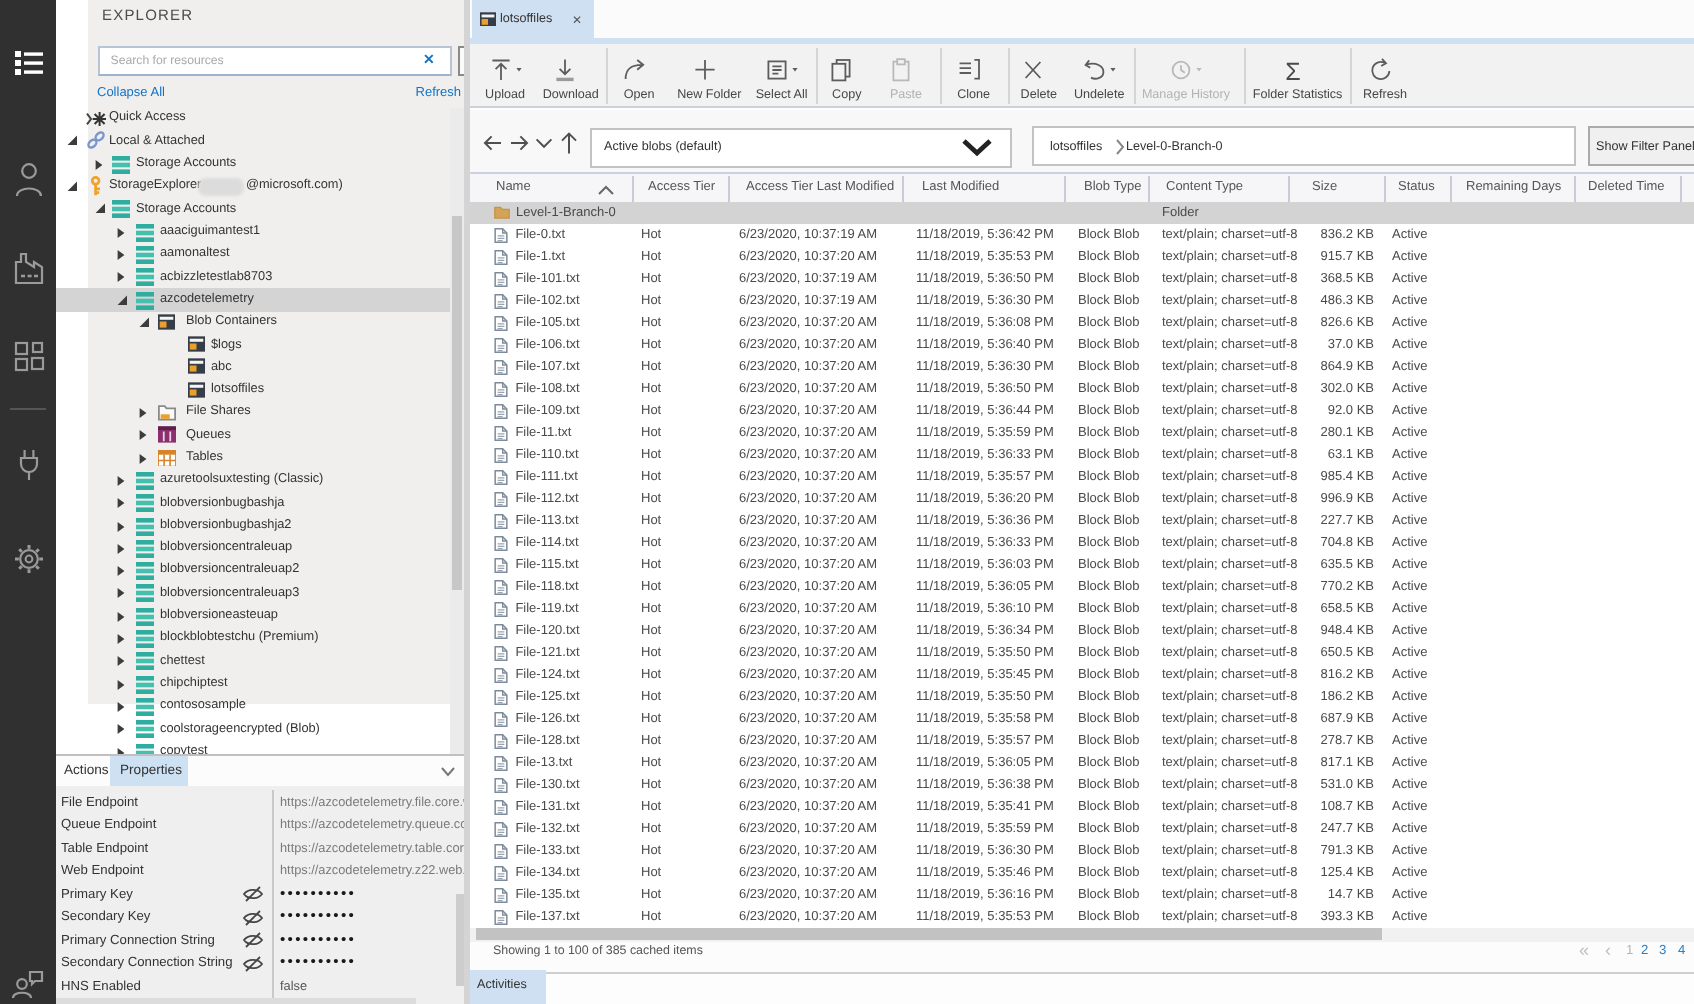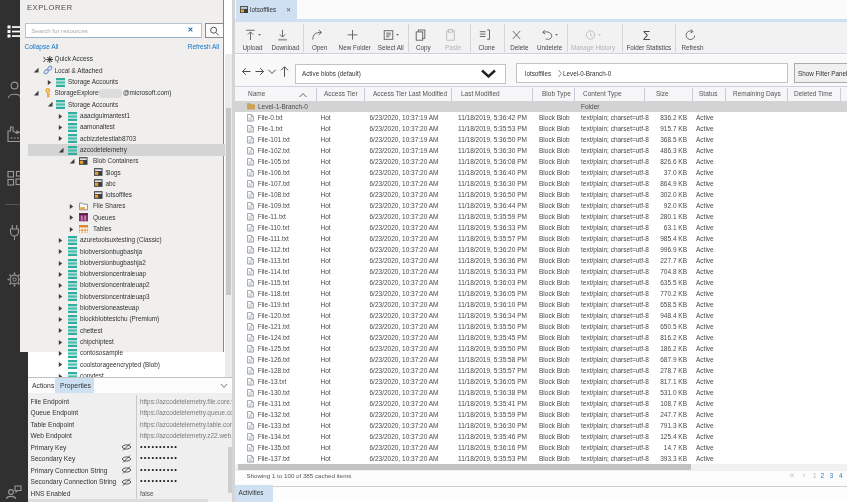--- a/index.html
+++ b/index.html
@@ -54,21 +54,21 @@
       </g>
     </svg>
     <svg class="abs" style="left:5px;top:484px" width="18" height="16" viewBox="0 0 18 16">
       <g fill="none" stroke="#9a9a9a" stroke-width="1.1">
         <circle cx="6" cy="8" r="2.4"></circle>
         <path d="M1.5,15 C1.5,11.5 10.5,11.5 10.5,15"></path>
         <path d="M10,2 h6 v4.5 h-3.5 l-1.5,1.5 v-1.5 h-1 Z"></path>
       </g>
     </svg>
   </div>
-<div class="abs" style="left:20px;top:0;width:204px;height:352px;background:#f0efee;border-right:1px solid #22c55e;overflow:hidden;">
+<div class="abs" style="left:44px;top:0;width:204px;height:352px;background:#f0efee;border-right:5px solid #22c55e;overflow:hidden;">
     <div class="txt" style="left:7px;top:3px;font-size:7.5px;letter-spacing:0.6px;color:#4b4b4b;">EXPLORER</div>
     <div class="abs" style="left:4.5px;top:22.5px;width:177px;height:15.5px;background:#fff;border:1px solid #b6c4d6;border-bottom-color:#9ab4d0;"></div>
     <div class="txt" style="left:11.3px;top:27px;font-size:6.1px;color:#a9a9a9;">Search for resources</div>
     <div class="txt" style="left:167.5px;top:26px;font-size:7px;color:#1173c5;font-weight:bold;">✕</div>
     <div class="abs" style="left:185px;top:22.5px;width:19px;height:15.5px;background:#fbfbfb;border:1px solid #8a8a8a;"></div>
     <svg class="abs" style="left:189px;top:25.5px" width="11" height="10" viewBox="0 0 11 10">
       <g fill="none" stroke="#555" stroke-width="1">
         <circle cx="4.6" cy="4.2" r="3"></circle>
         <line x1="6.8" y1="6.4" x2="9.8" y2="9.4"></line>
       </g>

